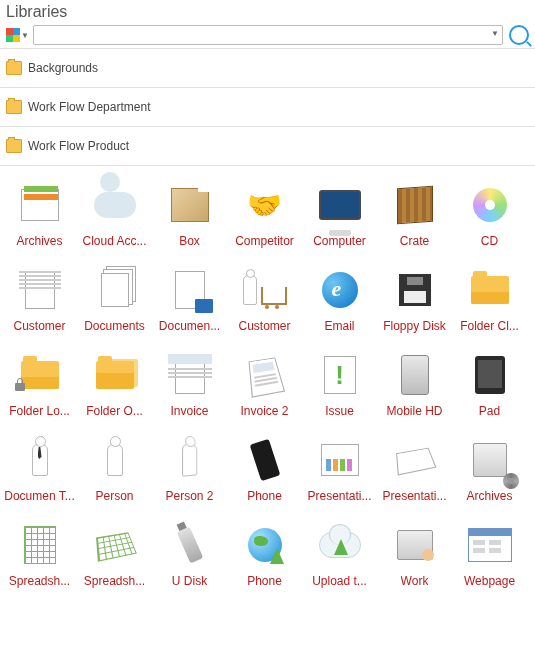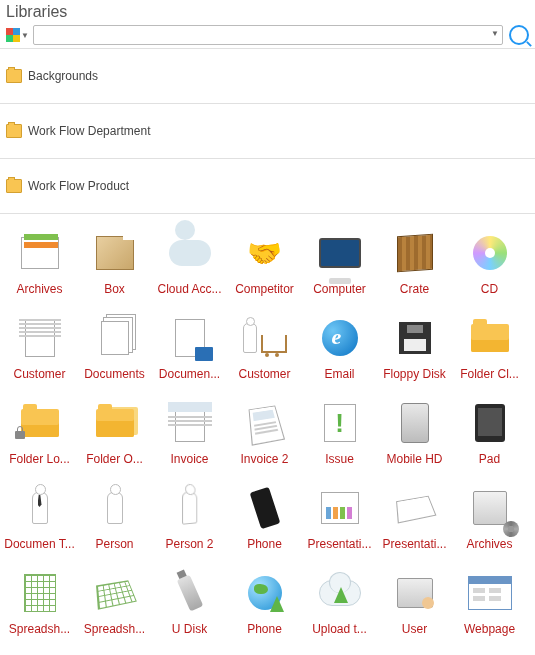--- a/index.html
+++ b/index.html
@@ -11,21 +11,21 @@
 .color-swatch span:nth-child(2){background:#3498db}
 .color-swatch span:nth-child(3){background:#2ecc71}
 .color-swatch span:nth-child(4){background:#f1c40f}
 .swatch-wrap{display:flex;align-items:center;gap:1px}
 .dd{font-size:8px;color:#666}
 .search-input{flex:1;height:20px;border:1px solid #bbb;border-radius:2px;padding:0 18px 0 4px;font-size:12px;box-sizing:border-box;background:#fff}
 .search-wrap{position:relative;flex:1;display:flex}
 .search-drop{position:absolute;right:4px;top:4px;font-size:8px;color:#666;pointer-events:none}
 .magnify{width:16px;height:16px;border:2px solid #2196f3;border-radius:50%;position:relative;margin-left:2px}
 .magnify:after{content:"";position:absolute;width:6px;height:2px;background:#2196f3;transform:rotate(45deg);right:-5px;bottom:-2px}
-.section{border-top:1px solid #e0e0e0;border-bottom:1px solid #e0e0e0;padding:20px 6px;display:flex;align-items:center;gap:6px;background:#fff;margin-top:-1px}
+.section{border-top:1px solid #e0e0e0;border-bottom:1px solid #e0e0e0;padding:12px 6px;display:flex;align-items:center;gap:6px;background:#fff;margin-top:-1px}
 .section-icon{width:14px;height:12px;background:#f9c552;border:1px solid #d4a030;border-radius:1px;position:relative}
 .section-icon:before{content:"";position:absolute;top:-3px;left:1px;width:5px;height:2px;background:#f9c552;border:1px solid #d4a030;border-bottom:none}
 .grid{display:flex;flex-wrap:wrap;padding:8px 2px;gap:0}
 .item{width:75px;height:85px;display:flex;flex-direction:column;align-items:center;justify-content:flex-start;text-align:center;cursor:pointer}
 .item .ic{width:50px;height:50px;margin:6px 0 4px 0;position:relative;display:flex;align-items:center;justify-content:center}
 .item .lbl{font-size:12px;color:#b91c1c;max-width:72px;white-space:nowrap;overflow:hidden;text-overflow:ellipsis}
 
 .i-archives{width:36px;height:30px;background:#fff;border:1px solid #aaa}
 .i-archives:before{content:"";position:absolute;top:6px;left:9px;width:34px;height:6px;background:#7fc04e}
 .i-archives:after{content:"";position:absolute;top:14px;left:9px;width:34px;height:6px;background:#f08a2e}
@@ -131,29 +131,29 @@
 
   <div class="grid" id="grid">
       <div class="item">
         <div class="ic">
           <div class="i-archives"></div>
         </div>
         <div class="lbl">Archives</div>
       </div>
       <div class="item">
         <div class="ic">
+          <div class="i-cloud"></div>
+        </div>
+        <div class="lbl">Cloud Acc...</div>
+      </div>
+      <div class="item">
+        <div class="ic">
           <div class="i-box"></div>
         </div>
         <div class="lbl">Box</div>
-      </div>
-      <div class="item">
-        <div class="ic">
-          <div class="i-cloud"></div>
-        </div>
-        <div class="lbl">Cloud Acc...</div>
       </div>
       <div class="item">
         <div class="ic">
           <div class="i-fist">🤝</div>
         </div>
         <div class="lbl">Competitor</div>
       </div>
       <div class="item">
         <div class="ic">
           <div class="i-computer"></div>
@@ -336,21 +336,21 @@
           <div class="i-cloud2">
             <div class="i-arrow" style="right:12px;bottom:2px"></div>
           </div>
         </div>
         <div class="lbl">Upload t...</div>
       </div>
       <div class="item">
         <div class="ic">
           <div class="i-user"></div>
         </div>
-        <div class="lbl">User</div>
+        <div class="lbl">Work</div>
       </div>
       <div class="item">
         <div class="ic">
           <div class="i-web"></div>
         </div>
         <div class="lbl">Webpage</div>
       </div>
     </div>
 </div>
 

